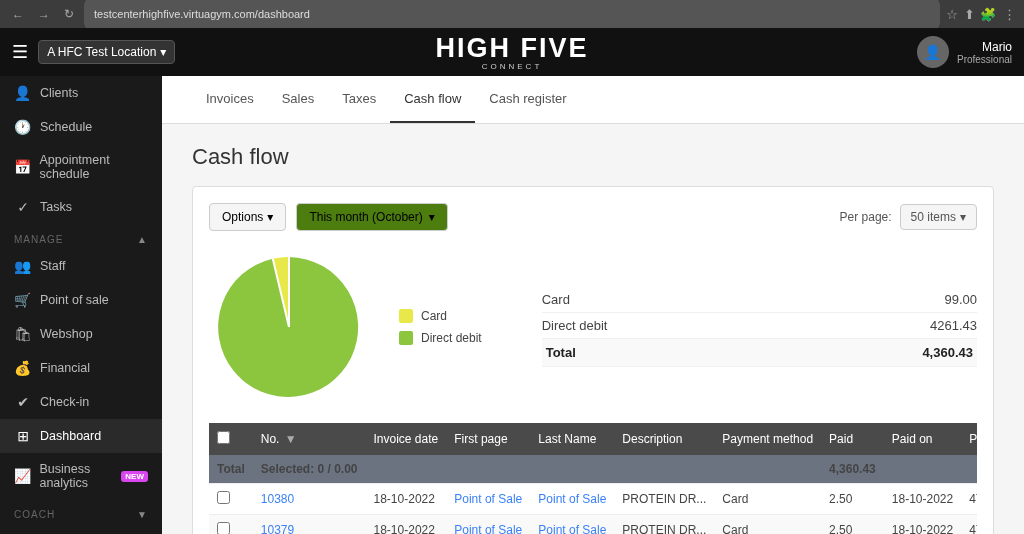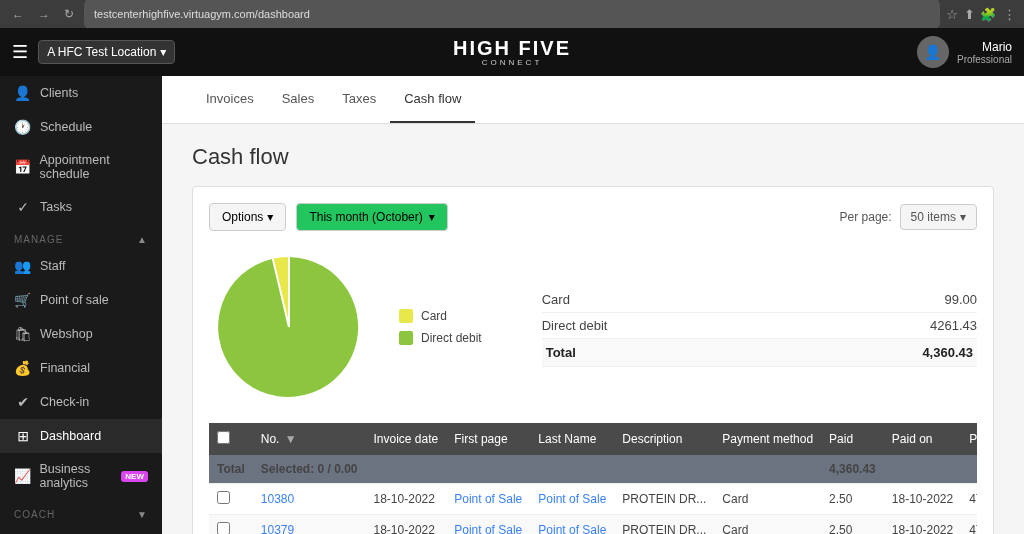--- a/index.html
+++ b/index.html
@@ -83,21 +83,21 @@
       cursor: pointer;
     }
     .top-nav-center {
       position: absolute;
       left: 50%;
       transform: translateX(-50%);
       text-align: center;
     }
     .logo-text {
       color: #fff;
-      font-size: 20px;
+      font-size: 27px;
       font-weight: bold;
       letter-spacing: 2px;
     }
     .logo-sub {
       color: #ccc;
       font-size: 8px;
       letter-spacing: 3px;
       display: block;
       margin-top: -2px;
     }
@@ -230,21 +230,21 @@
       border: 1px solid #ccc;
       border-radius: 4px;
       padding: 6px 12px;
       font-size: 12px;
       cursor: pointer;
       display: flex;
       align-items: center;
       gap: 4px;
     }
     .select-period {
-      background: #22c55e;
+      background: #4d7c0f;
       border: 1px solid #ccc;
       border-radius: 4px;
       padding: 6px 12px;
       font-size: 12px;
       cursor: pointer;
       display: flex;
       align-items: center;
       gap: 6px;
     }
     .per-page-control {
@@ -487,20 +487,23 @@
           <span>Invoices</span>
         </div>
         <div class="sub-nav-tab">
           <span>Sales</span>
         </div>
         <div class="sub-nav-tab">
           <span>Taxes</span>
         </div>
         <div class="sub-nav-tab active">
           <span>Cash flow</span>
+        </div>
+        <div class="sub-nav-tab">
+          <span>Cash register</span>
         </div>
       </div>
 
       <div class="content-area">
         <h1 class="page-title">Cash flow</h1>
 
         <div class="panel">
 
           <div class="controls-row">
             <button class="btn-options">

